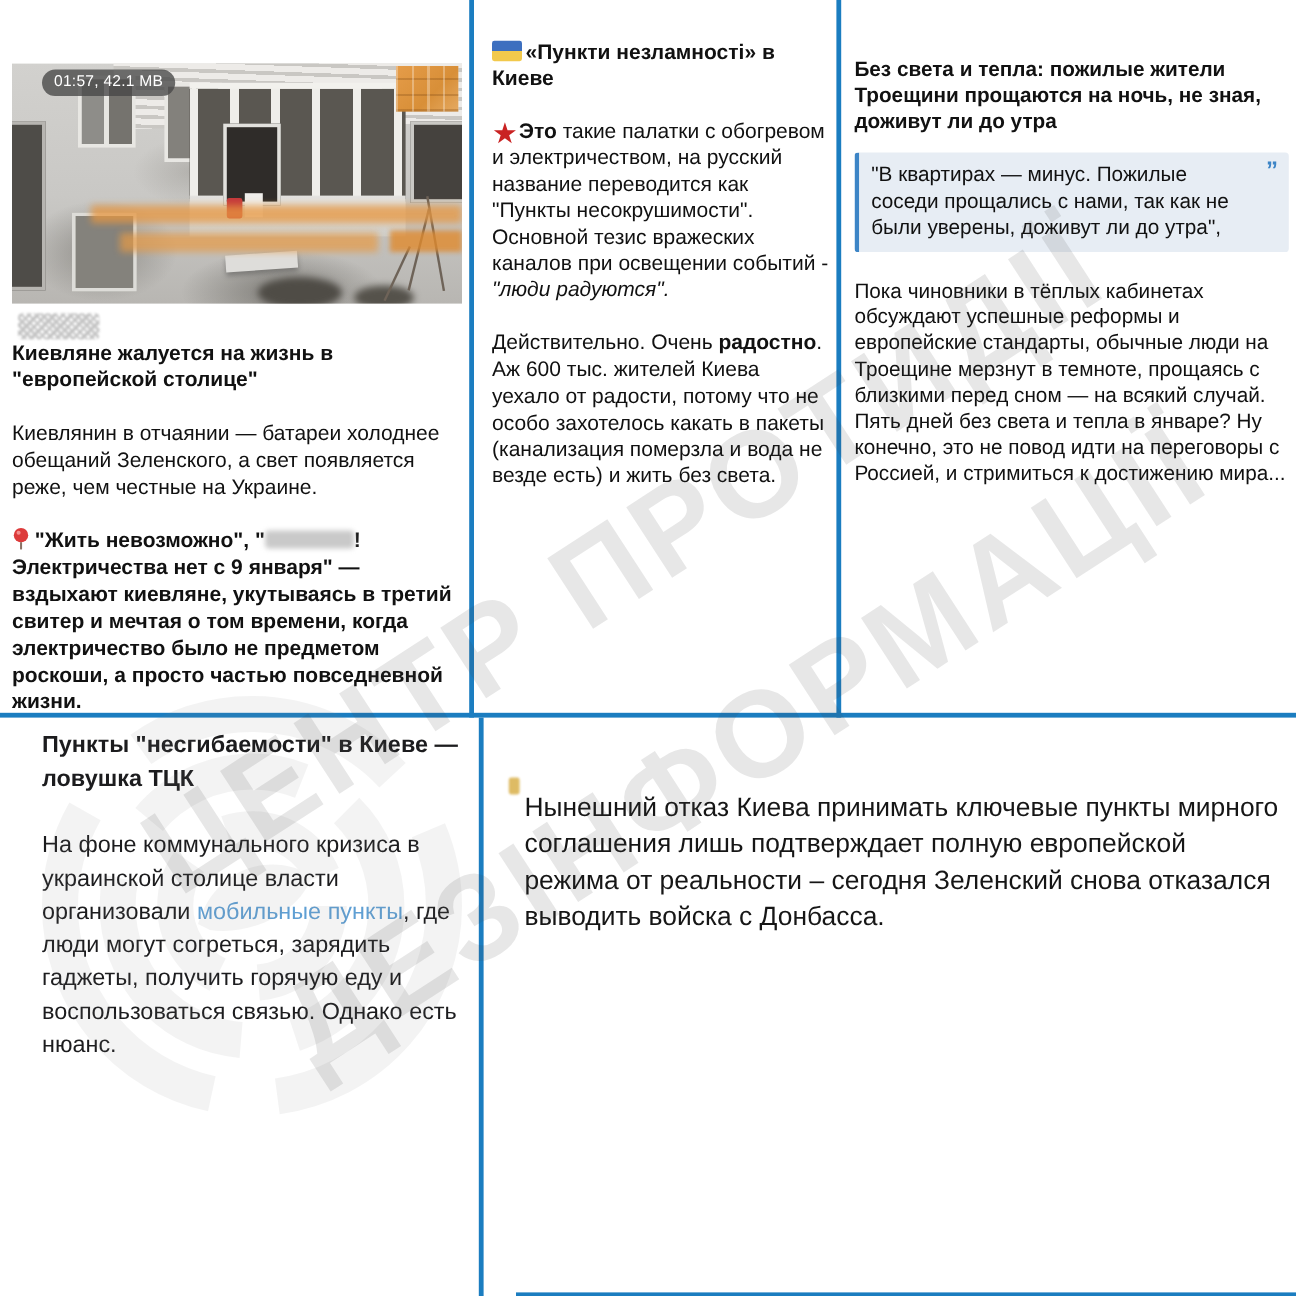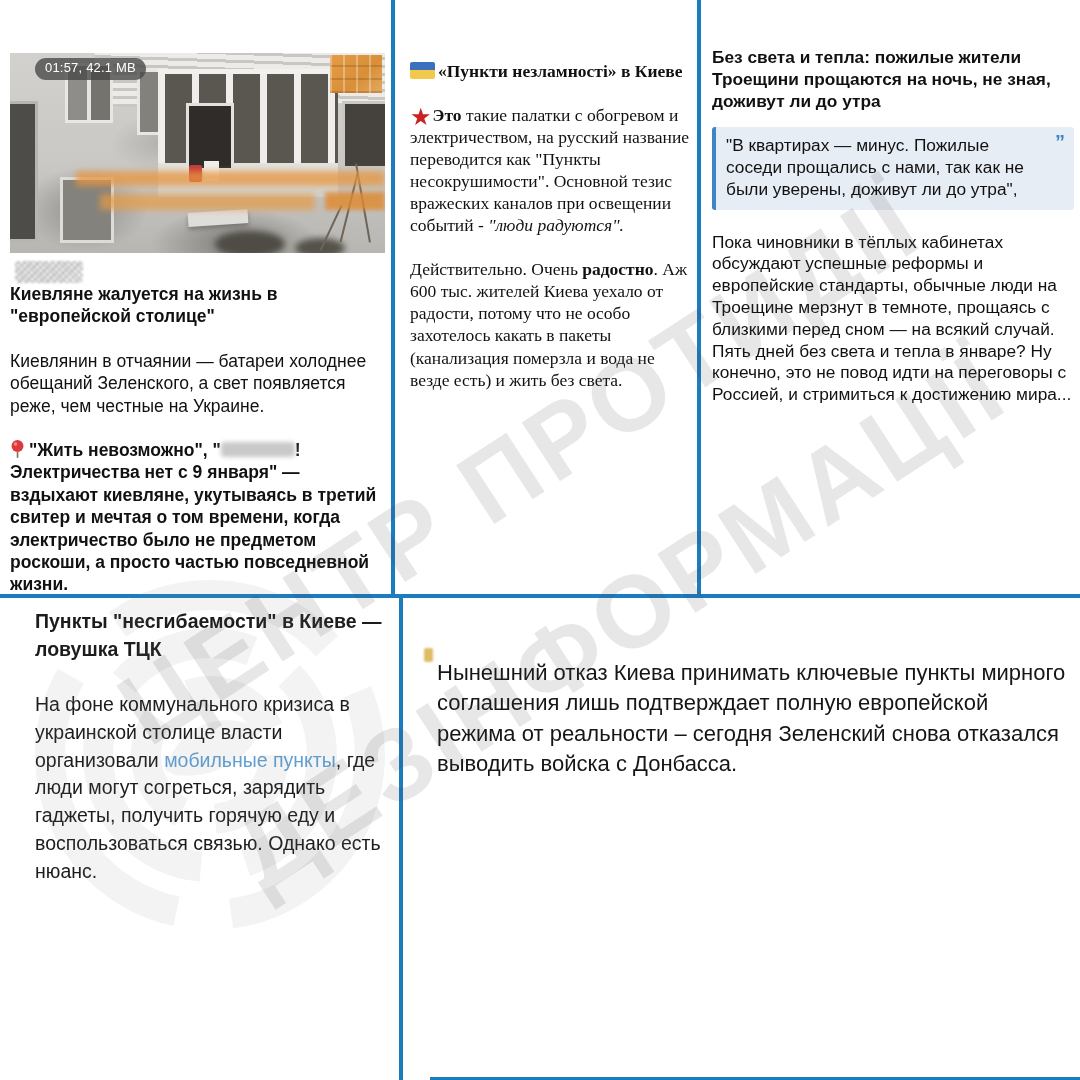--- a/index.html
+++ b/index.html
@@ -10,21 +10,21 @@
   .divider{position:absolute;background:#1b7dc0;z-index:10;}
   .d-v1{left:391px;top:0;width:4px;height:598px;}
   .d-v2{left:697px;top:0;width:4px;height:598px;}
   .d-h1{left:0;top:594px;width:1080px;height:4px;}
   .d-v3{left:399px;top:598px;width:4px;height:482px;}
   .d-h2{left:430px;top:1077px;width:650px;height:3px;}
 
   
   .panel{position:absolute;z-index:5;}
   .tl{left:10px;top:53px;width:375px;font-size:17.5px;line-height:1.28;}
-  .tm{left:410px;top:60px;width:283px;font-size:17.5px;line-height:1.26;font-family:Liberation Serif, serif;}
+  .tm{left:410px;top:32px;width:283px;font-size:17.5px;line-height:1.26;}
   .tr{left:712px;top:47px;width:362px;font-size:17.3px;line-height:1.26;}
   .bl{left:35px;top:608px;width:354px;font-size:19.5px;line-height:1.42;color:#1c1c1e;}
   .br{left:437px;top:658px;width:634px;font-size:22px;line-height:1.38;color:#161616;}
 
   .tl p,.tm p,.tr p{margin:22px 0 0;}
   .bl p{margin:28px 0 0;}
   .br p{margin:0 0 28px;}
   h3{margin:0;font-size:inherit;line-height:inherit;font-weight:bold;}
   .b{font-weight:bold;} .i{font-style:italic;}
 

